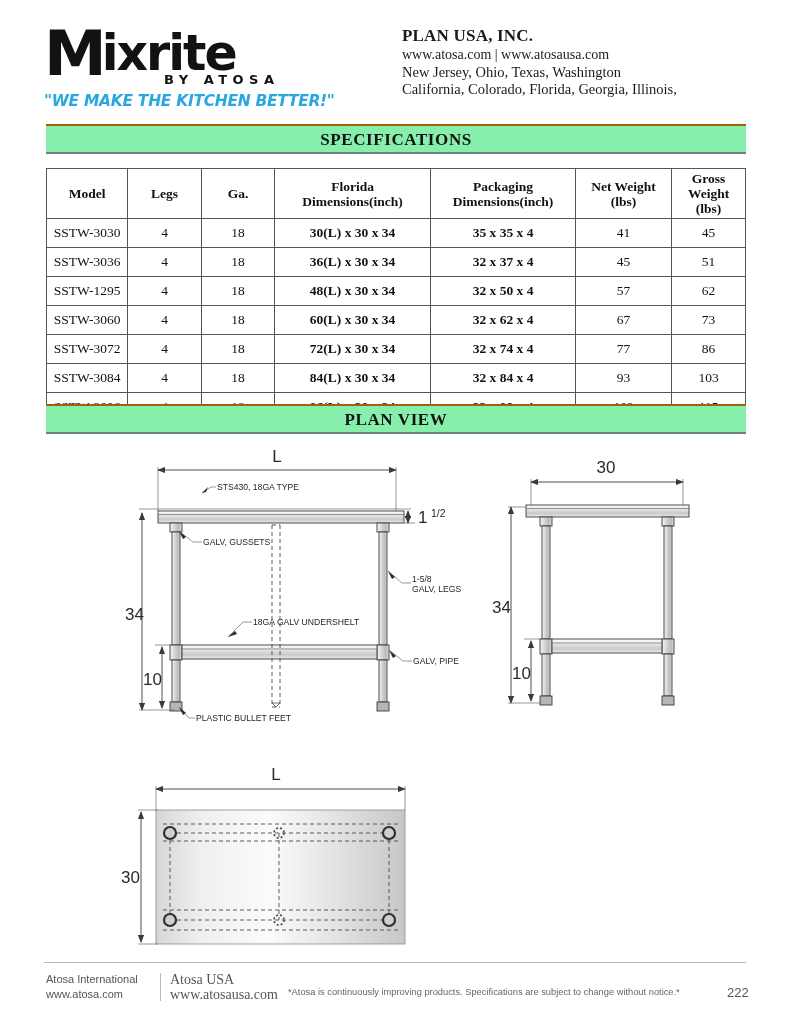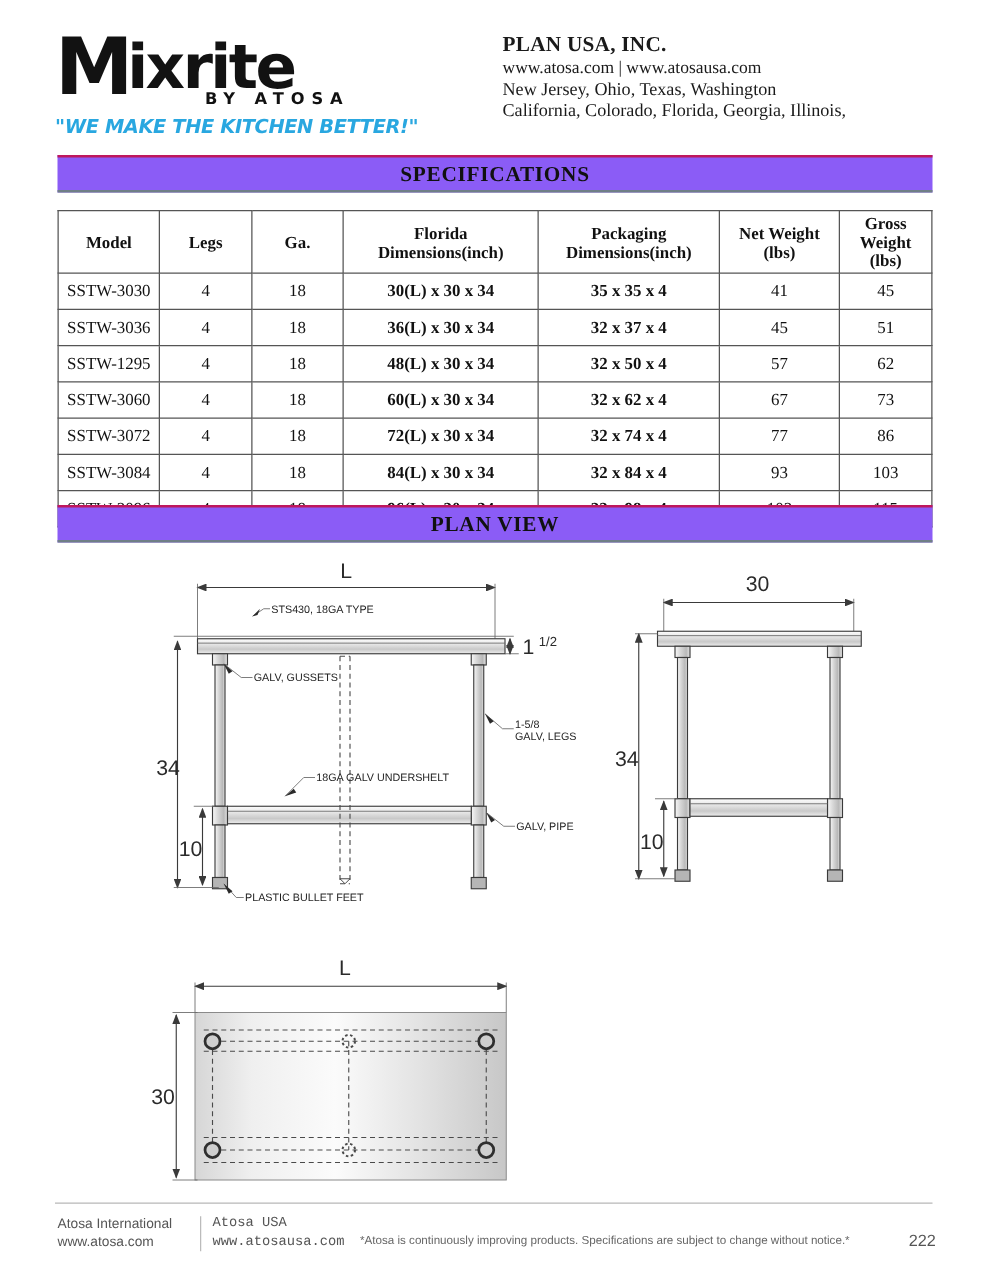--- a/index.html
+++ b/index.html
@@ -40,22 +40,22 @@
 
   .contact { position: absolute; left: 402px; top: 26px; width: 360px; }
   .contact .c1 { font-weight: bold; font-size: 17px; letter-spacing: 0.2px; }
   .contact .c2 { font-weight: bold; font-size: 14.5px; margin-top: 1px; }
   .contact .c3 { font-size: 14px; margin-top: 1px; }
   .contact .c4 { font-size: 14.5px; margin-top: 1px; line-height: 17px; }
 
   
   .banner {
     position: absolute; left: 46px; width: 700px; height: 30px;
-    background: #8b5cf6;
-    border-top: 2px solid #be185d;
+    background: #86efac;
+    border-top: 2px solid #a16207;
     border-bottom: 2px solid #6f7f86;
     text-align: center;
   }
   .banner span {
     font-size: 17px; font-weight: bold; letter-spacing: 0.6px;
     line-height: 28px; color: #111;
   }
 
   
   .spec-table {
@@ -92,21 +92,21 @@
   .ln-thin { stroke: #6a6a6a; stroke-width: 0.7; fill: none; }
   .ln-dash { stroke: #4a4a4a; stroke-width: 0.9; fill: none; stroke-dasharray: 4 3; }
 
   
   .footer { position: absolute; left: 0; top: 962px; width: 729px; height: 62px; }
   .footer-rule { position: absolute; left: 44px; top: 0; width: 702px; height: 1px; background: #b8b8b8; }
   .f-col1 { position: absolute; left: 46px; top: 10px; width: 112px;
             font-family: "Liberation Sans", sans-serif; font-size: 11px; color: #555; line-height: 15px; }
   .f-div  { position: absolute; left: 160px; top: 11px; width: 1px; height: 28px; background: #bbb; }
   .f-col2 { position: absolute; left: 170px; top: 10px; width: 130px;
-            font-family: Liberation Mono, monospace; font-size: 11px; color: #555; line-height: 15px; }
+            font-family: Liberation Serif, serif; font-size: 14px; color: #555; line-height: 15px; }
   .f-note { position: absolute; left: 288px; top: 25px;
             font-family: "Liberation Sans", sans-serif; 
             font-size: 9.3px; color: #666; }
   .f-page { position: absolute; left: 727px; top: 23px;
             font-family: "Liberation Sans", sans-serif; font-size: 13px; font-weight: normal; color: #555; }
 </style>
 </head>
 <body>
 
 <div class="header">

